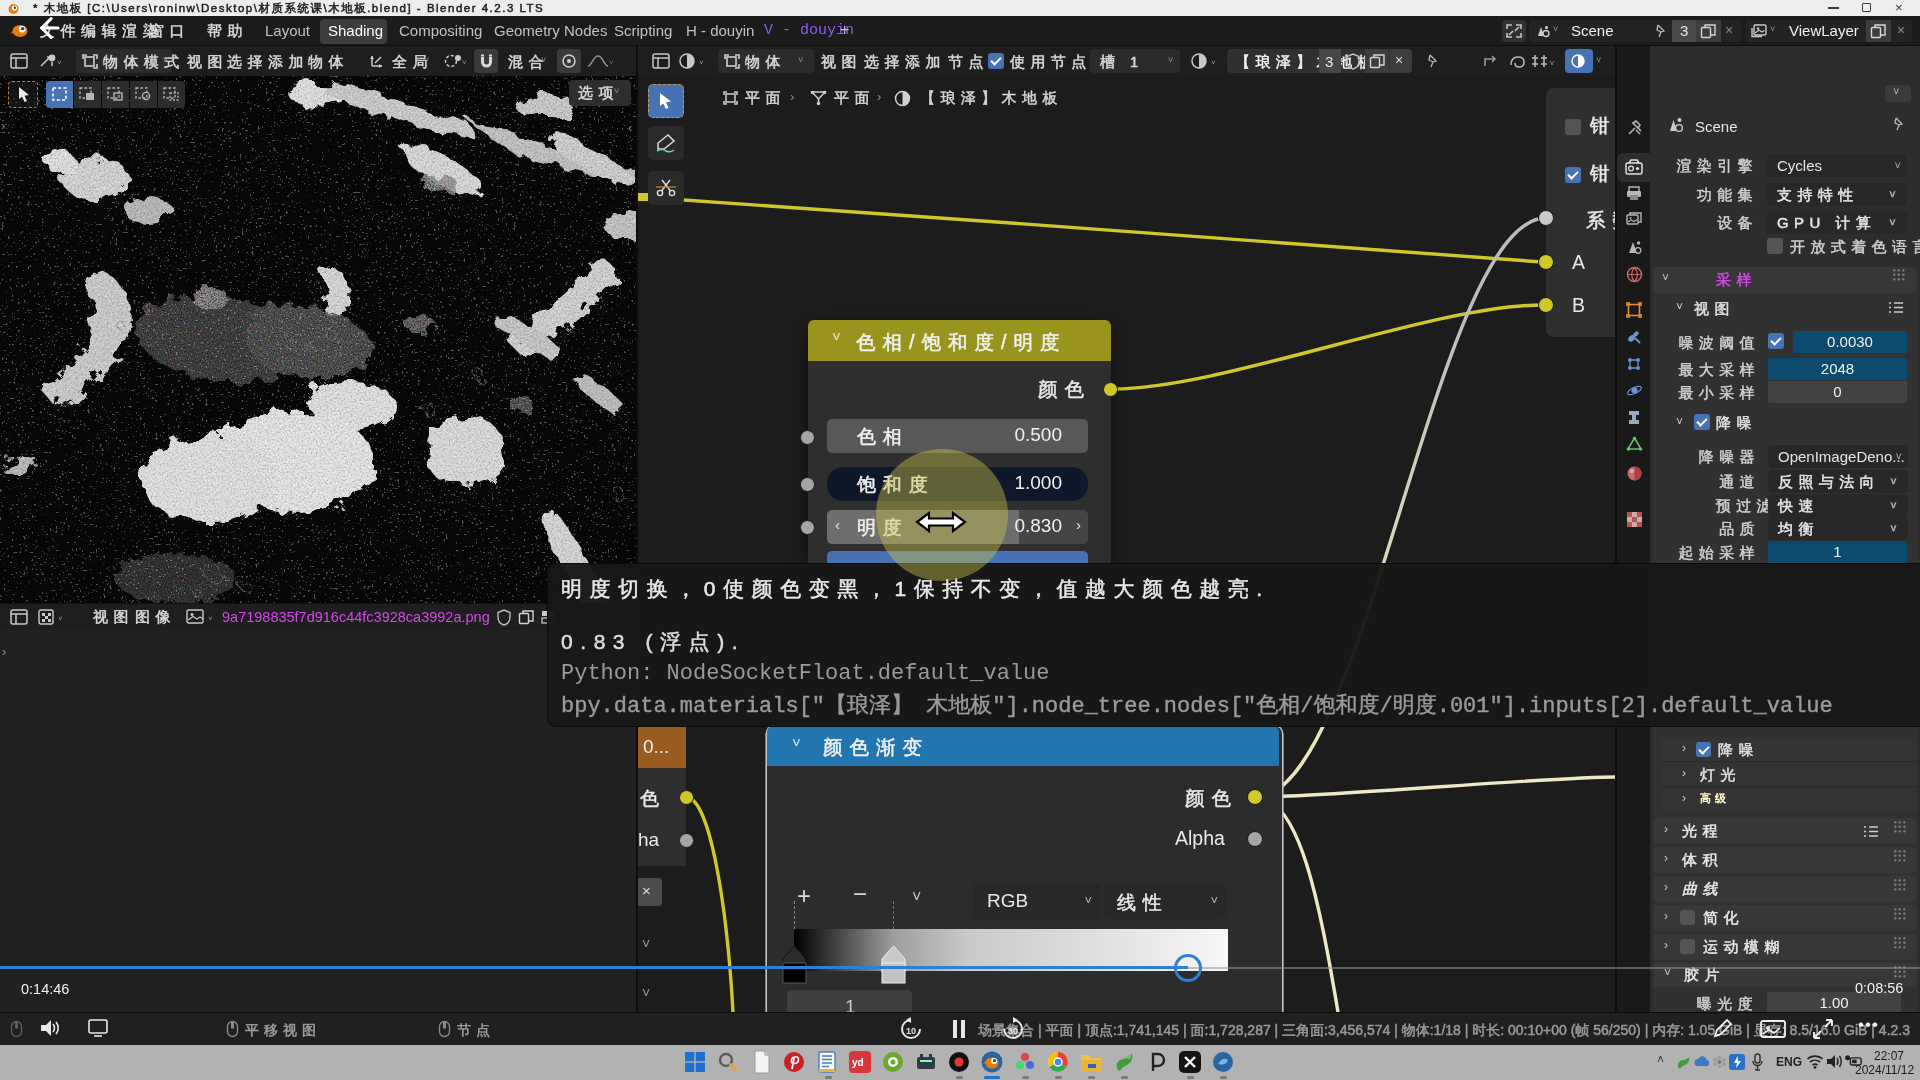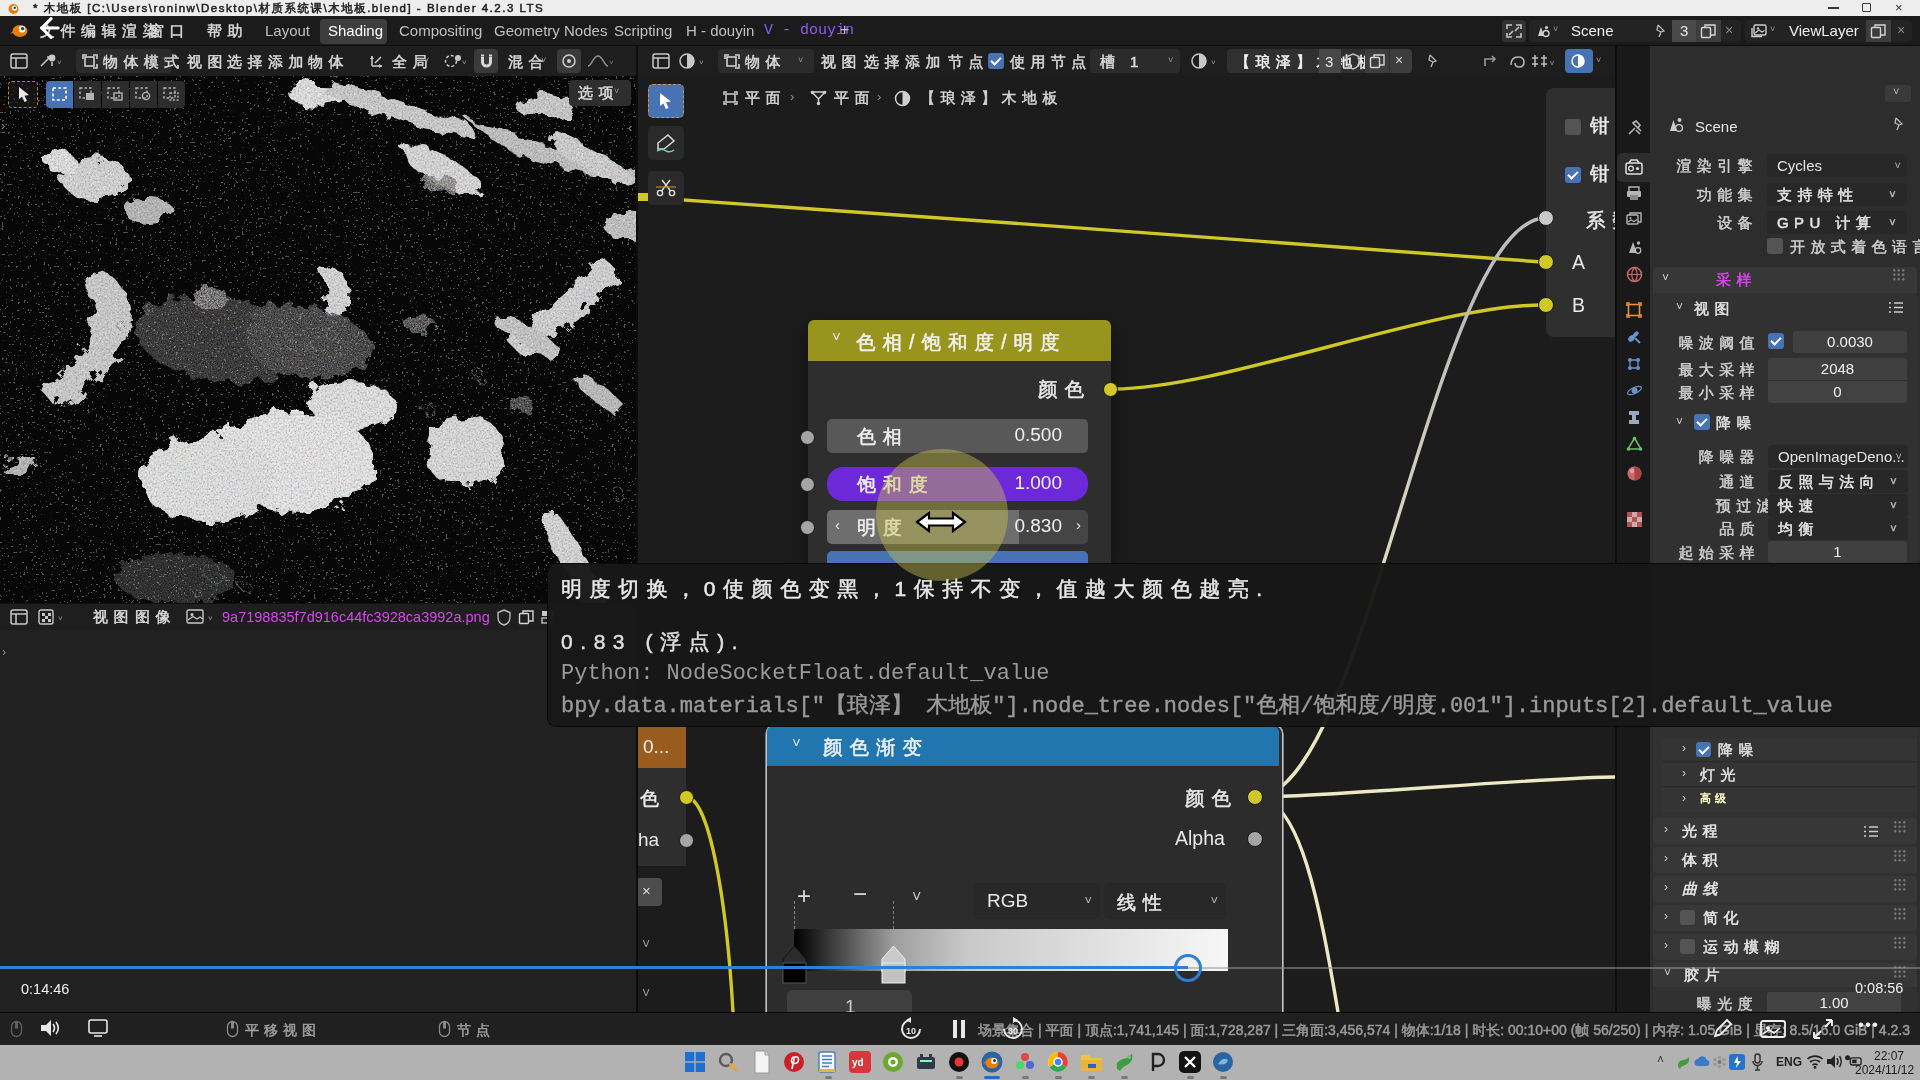--- a/index.html
+++ b/index.html
@@ -2,21 +2,21 @@
 <html><head><meta charset="utf-8">
 <style>
 *{margin:0;padding:0;box-sizing:border-box;}
 html,body{width:1920px;height:1080px;overflow:hidden;background:#1d1d1d;font-family:"Liberation Sans",sans-serif;}
 .abs{position:absolute;white-space:nowrap;}
 .cj{-webkit-text-stroke:0.5px currentColor;letter-spacing:0.36em;}
 body{position:relative;}
 
 .dd{background:#282828;border-radius:4px;color:#e4e4e4;font-size:15px;line-height:23px;padding-left:10px;position:absolute;}
 .dd .ar{position:absolute;right:6px;top:0;color:#b5b5b5;font-size:11px;}
-.numf{background:#404040;color:#f0f0f0;font-size:15px;text-align:center;position:absolute;}
+.numf{background:#0c4a6e;color:#f0f0f0;font-size:15px;text-align:center;position:absolute;}
 .cb{position:absolute;width:16px;height:16px;border-radius:3px;}
 .cb.on{background:#4772b3;}
 .cb.on:after{content:"";position:absolute;left:3px;top:4px;width:8px;height:4px;border-left:2px solid #fff;border-bottom:2px solid #fff;transform:rotate(-45deg);}
 .cb.off{background:#545454;}
 .lbl{position:absolute;color:#cfcfcf;font-size:15px;text-align:right;}
 .grip{position:absolute;width:13px;height:13px;background-image:radial-gradient(circle,#808080 1.1px,transparent 1.3px);background-size:4.5px 4.5px;}
 </style></head>
 <body>
 
 <div class="abs" style="left:0;top:0;width:1920px;height:16px;background:#ededed;">
@@ -426,21 +426,21 @@
 
   <div class="abs" style="left:170px;top:244px;width:303px;height:243px;background:#2e2e2e;border-radius:7px 7px 0 0;box-shadow:0 6px 18px rgba(0,0,0,.5);">
     <div class="abs" style="left:0;top:0;width:303px;height:41px;background:#98941e;border-radius:6px 6px 0 0;"></div>
     <span class="abs" style="left:24px;top:8px;color:#e8e8e8;font-size:15px;">˅</span>
     <span class="abs cj" style="left:48px;top:9px;color:#f2f2f2;font-size:19.5px;">色相/饱和度/明度</span>
     <span class="abs cj" style="left:230px;top:56px;color:#e8e8e8;font-size:19.5px;">颜色</span>
     <div class="abs" style="left:19px;top:99px;width:261px;height:34px;background:#585858;border-radius:5px;">
       <span class="abs cj" style="left:30px;top:5px;color:#f0f0f0;font-size:19px;">色相</span>
       <span class="abs" style="right:26px;top:5px;color:#f0f0f0;font-size:19px;">0.500</span>
     </div>
-    <div class="abs" style="left:19px;top:147px;width:261px;height:34px;background:#6d28d9;border-radius:16px;">
+    <div class="abs" style="left:19px;top:147px;width:261px;height:34px;background:#0f172a;border-radius:16px;">
       <span class="abs cj" style="left:30px;top:5px;color:#f0f0f0;font-size:19px;">饱和度</span>
       <span class="abs" style="right:26px;top:5px;color:#f0f0f0;font-size:19px;">1.000</span>
     </div>
     <div class="abs" style="left:19px;top:190px;width:261px;height:34px;background:#454545;border-radius:5px;overflow:hidden;">
       <div class="abs" style="left:0;top:0;width:192px;height:34px;background:#6e6e6e;"></div>
       <span class="abs" style="left:8px;top:6px;color:#e8e8e8;font-size:15px;">‹</span>
       <span class="abs cj" style="left:30px;top:5px;color:#f0f0f0;font-size:19px;">明度</span>
       <span class="abs" style="right:26px;top:5px;color:#f0f0f0;font-size:19px;">0.830</span>
       <span class="abs" style="right:7px;top:6px;color:#e8e8e8;font-size:15px;">›</span>
     </div>

